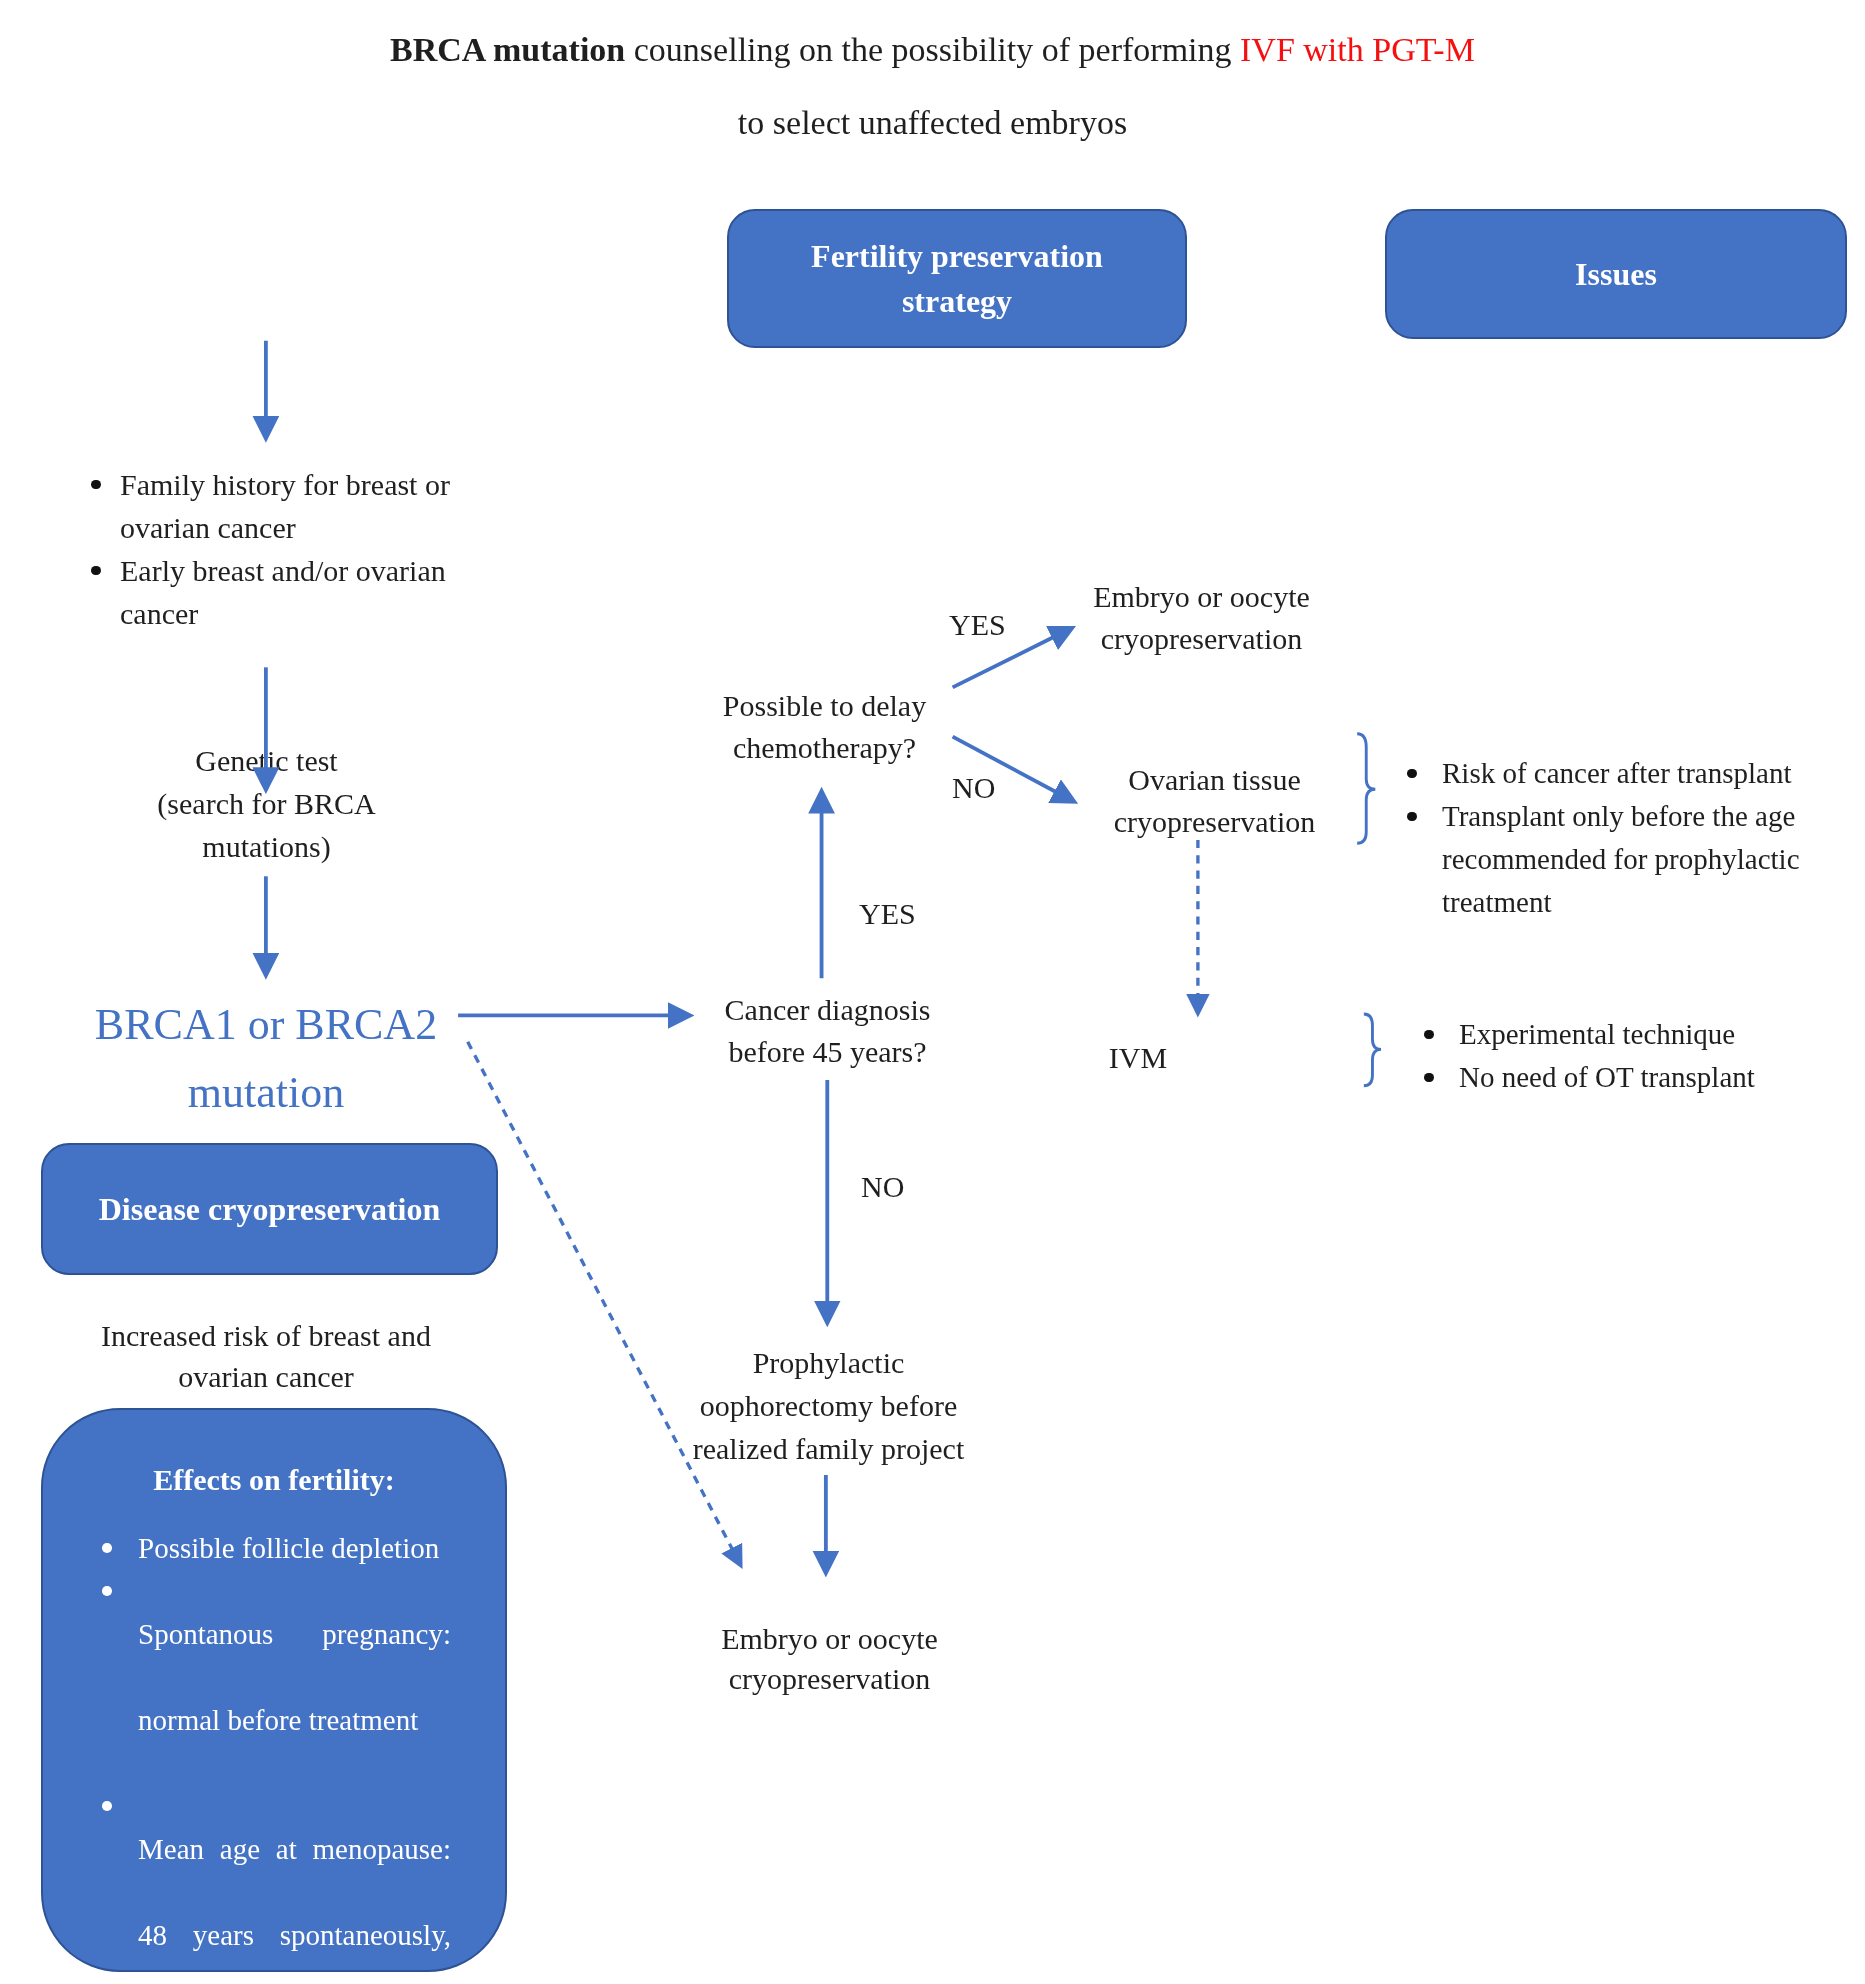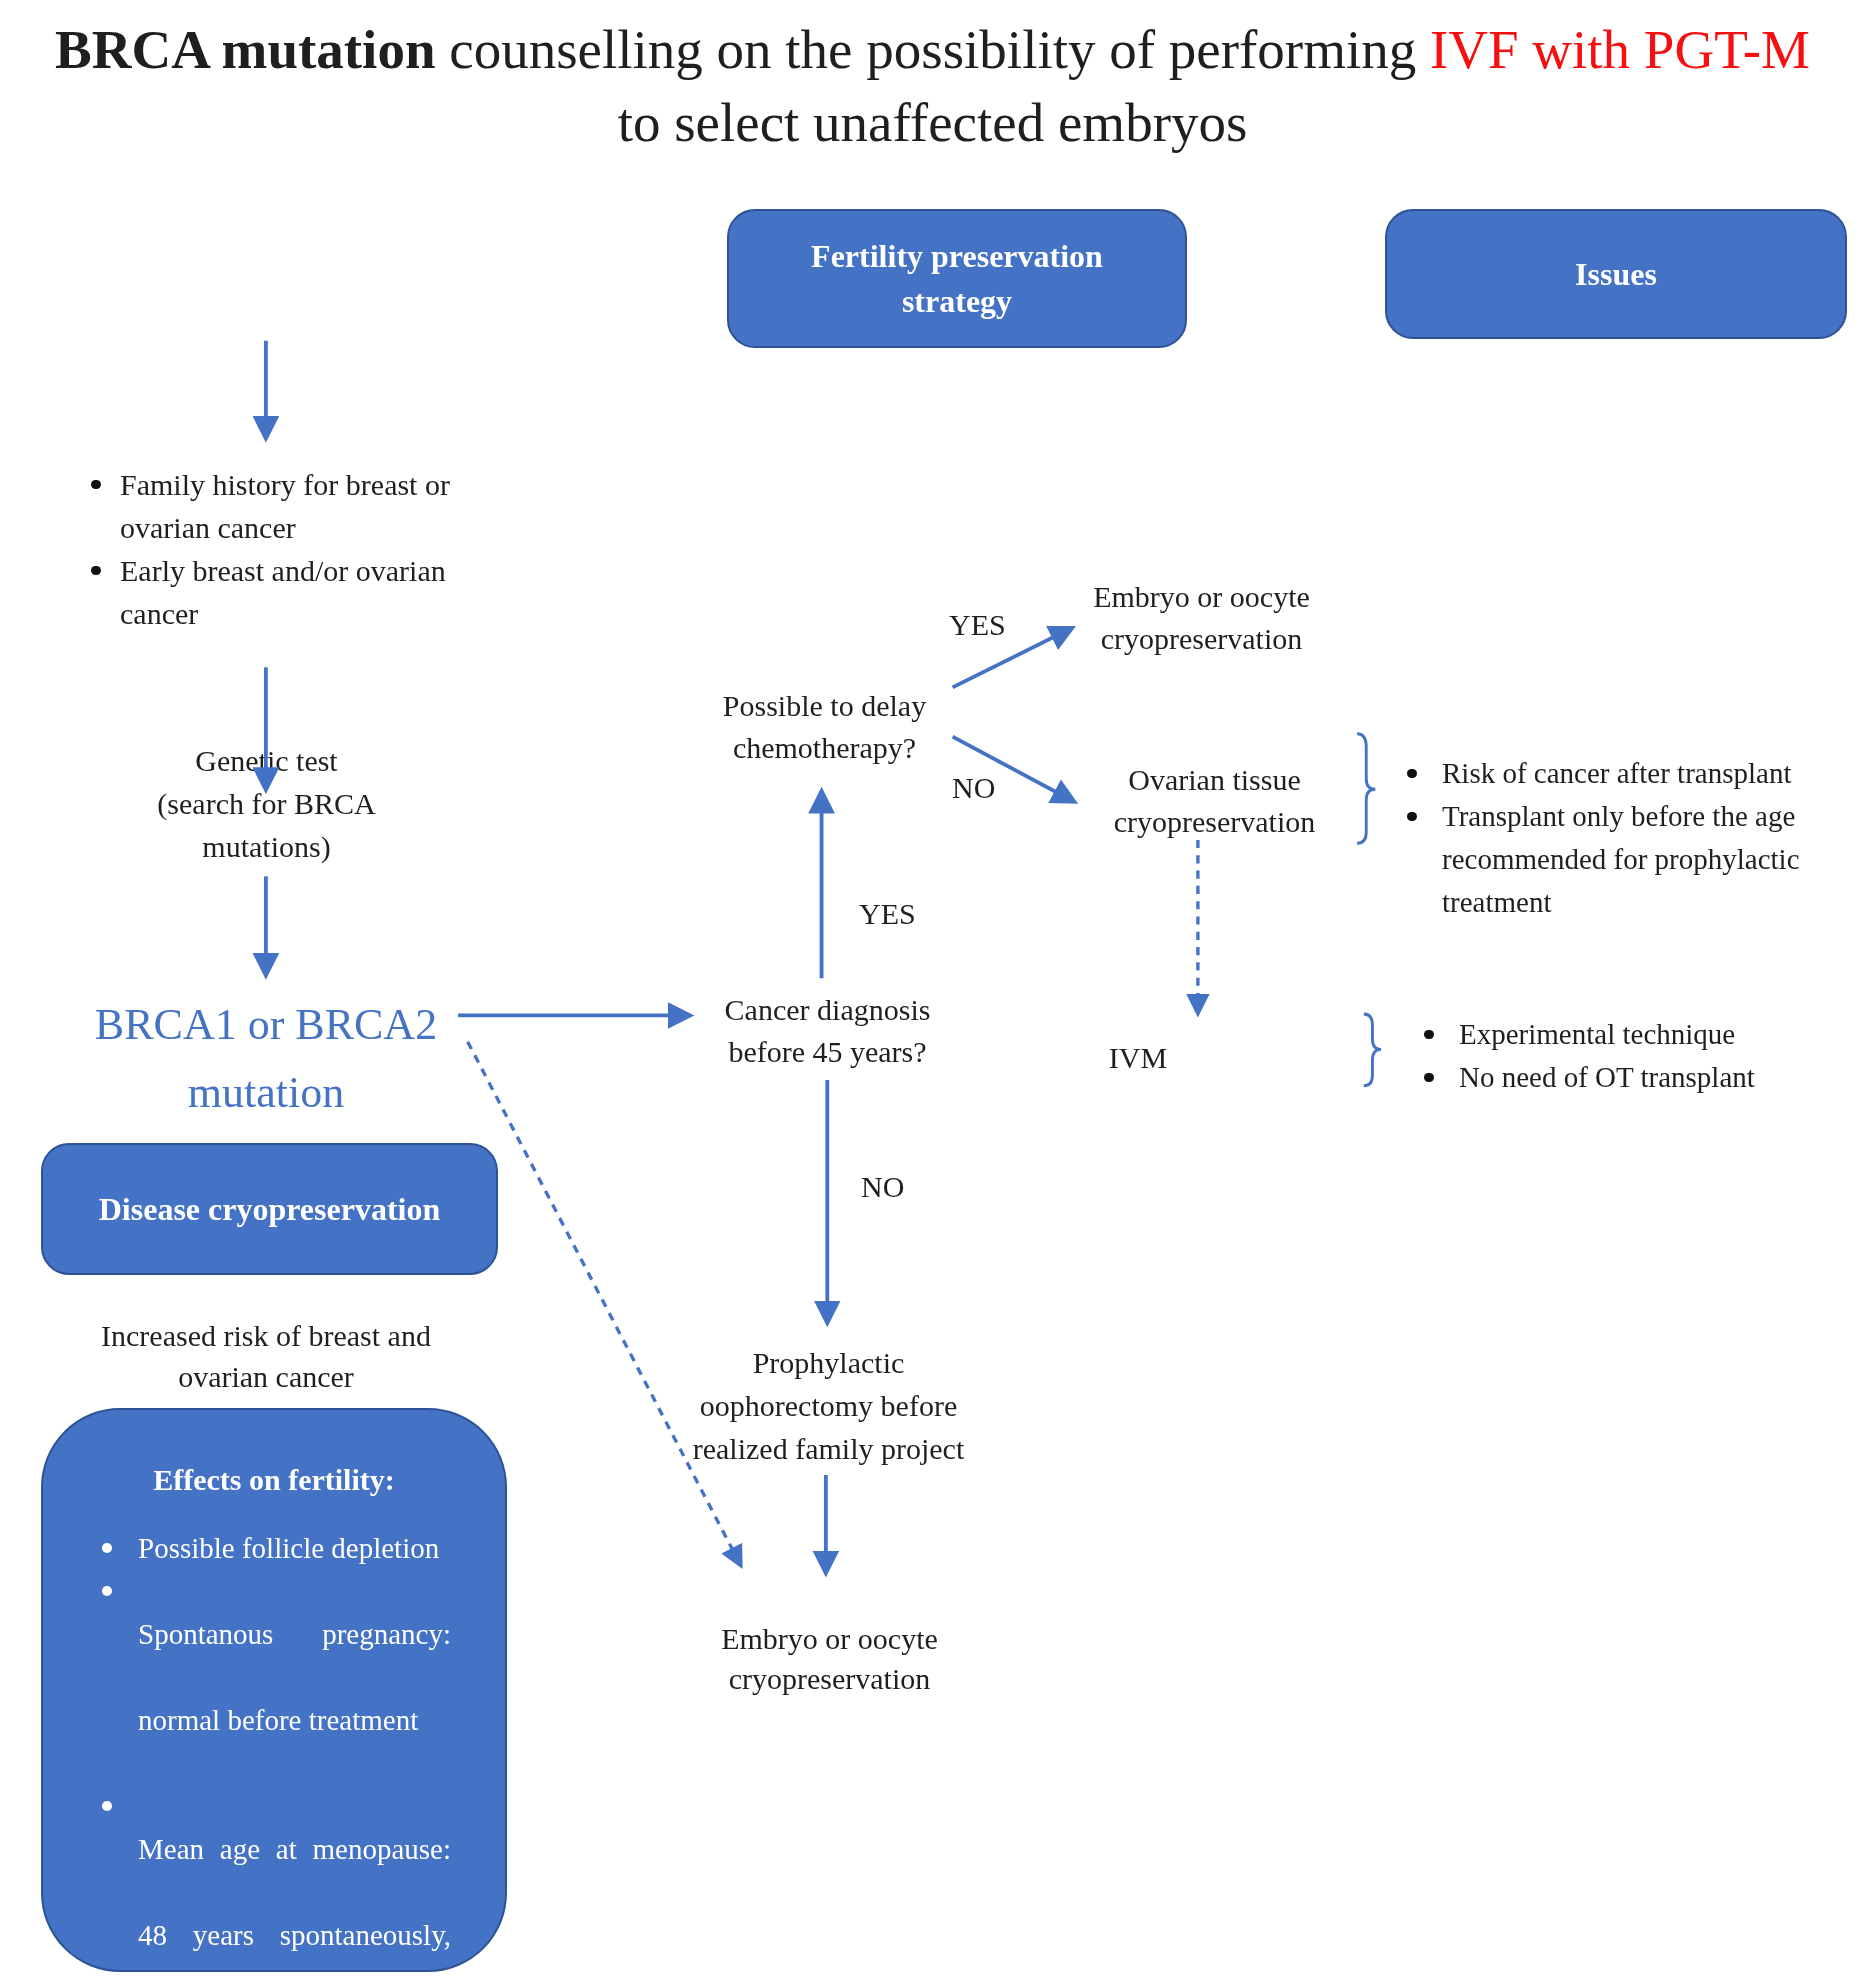--- a/index.html
+++ b/index.html
@@ -9,21 +9,21 @@
     --ink:#1F1F1F;
     --red:#F50F0F;
   }
   html,body{margin:0;padding:0;background:#fff;}
   .canvas{
     position:relative;width:1865px;height:1985px;background:#fff;overflow:hidden;
     font-family:"Liberation Serif","DejaVu Serif",serif;color:var(--ink);
   }
   
   .title{position:absolute;top:13.4px;left:0;width:1865px;text-align:center;
-         font-size:55px;line-height:73px;color:var(--ink);}
+         font-size:34px;line-height:73px;color:var(--ink);}
   .title .b{font-weight:700;}
   .title .r{color:var(--red);}
   
   .hbox{position:absolute;box-sizing:border-box;background:var(--box-fill);
         border:2.9px solid var(--box-edge);border-radius:28px;color:#fff;font-weight:700;
         font-size:32px;line-height:45px;display:flex;align-items:center;justify-content:center;
         text-align:center;white-space:pre-line;}
   .bigbox{position:absolute;box-sizing:border-box;background:var(--box-fill);
           border:2.9px solid var(--box-edge);border-radius:79px;color:#fff;padding-top:48px;}
   

